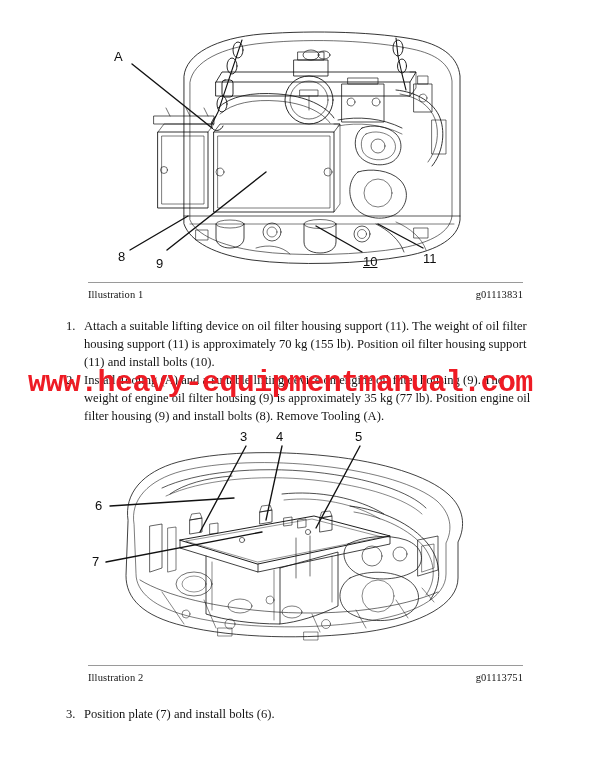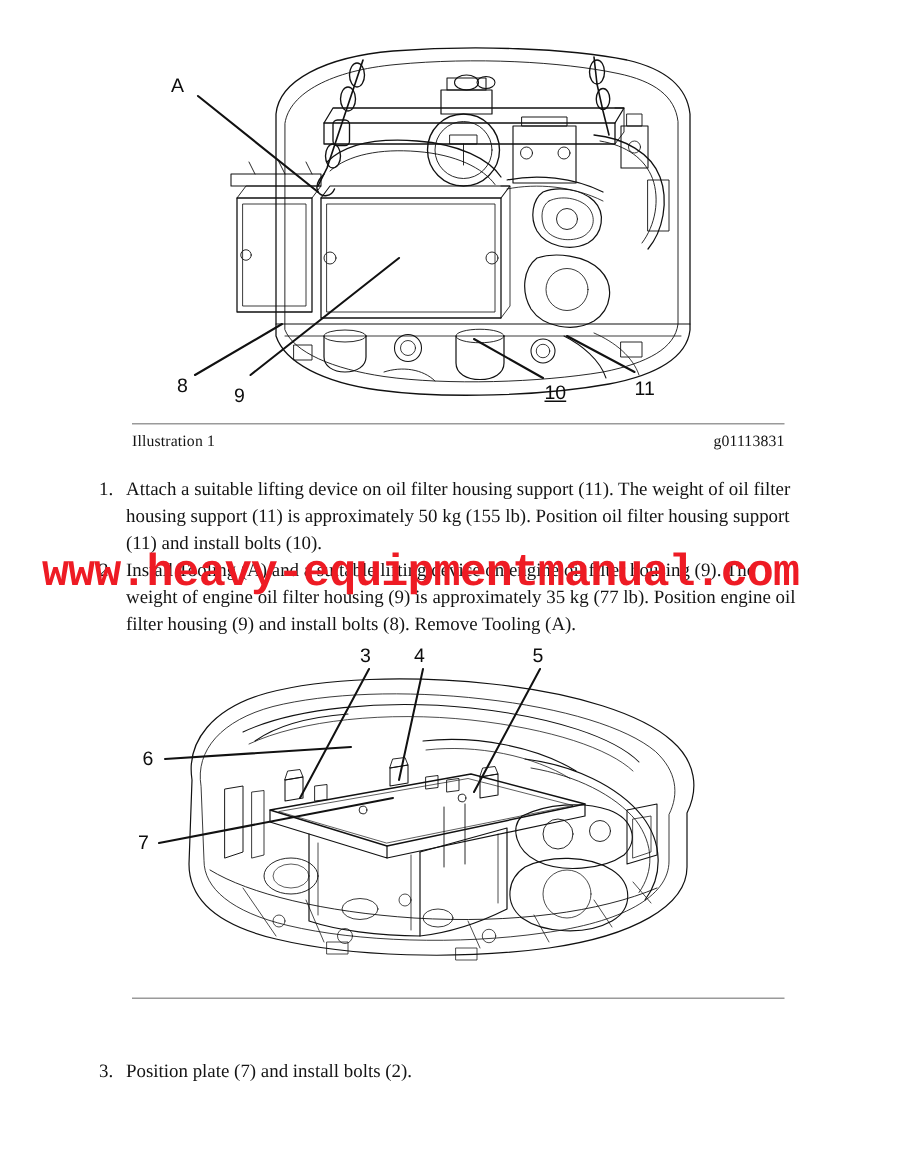--- a/index.html
+++ b/index.html
@@ -234,21 +234,21 @@
   <div class="caption-block" id="caption-1">
     <div class="caption-rule"></div>
     <div class="caption-row">
       <span class="caption-title">Illustration 1</span>
       <span class="caption-id">g01113831</span>
     </div>
   </div>
 
   <div class="step" id="step-1">
     <span class="step-num">1.</span>
-    <span class="step-text">Attach a suitable lifting device on oil filter housing support (11). The weight of oil filter housing support (11) is approximately 50 kg (155 lb). Position oil filter housing support (11) and install bolts (10).</span>
+    <span class="step-text">Attach a suitable lifting device on oil filter housing support (11). The weight of oil filter housing support (11) is approximately 70 kg (155 lb). Position oil filter housing support (11) and install bolts (10).</span>
   </div>
 
   <div class="step" id="step-2">
     <span class="step-num">2.</span>
     <span class="step-text">Install Tooling (A) and a suitable lifting device on engine oil filter housing (9). The weight of engine oil filter housing (9) is approximately 35 kg (77 lb). Position engine oil filter housing (9) and install bolts (8). Remove Tooling (A).</span>
   </div>
 
   <div class="figure" id="figure-2">
     <div class="figure-canvas">
       <svg viewBox="0 0 468 228" preserveAspectRatio="none" aria-hidden="true">
@@ -333,22 +333,26 @@
       <span class="callout" style="left:174px; top:2px;">3</span>
       <span class="callout" style="left:210px; top:2px;">4</span>
       <span class="callout" style="left:289px; top:2px;">5</span>
       <span class="callout" style="left:29px; top:71px;">6</span>
       <span class="callout" style="left:26px; top:127px;">7</span>
     </div>
   </div>
 
   <div class="caption-block" id="caption-2">
     <div class="caption-rule"></div>
+    <div class="caption-row">
+      <span class="caption-title">Illustration 2</span>
+      <span class="caption-id">g01113751</span>
+    </div>
   </div>
 
   <div class="step" id="step-3">
     <span class="step-num">3.</span>
-    <span class="step-text">Position plate (7) and install bolts (2).</span>
+    <span class="step-text">Position plate (7) and install bolts (6).</span>
   </div>
 
   <div class="watermark">www.heavy-equipmentmanual.com</div>
 
 </div>
 
 </body></html>

